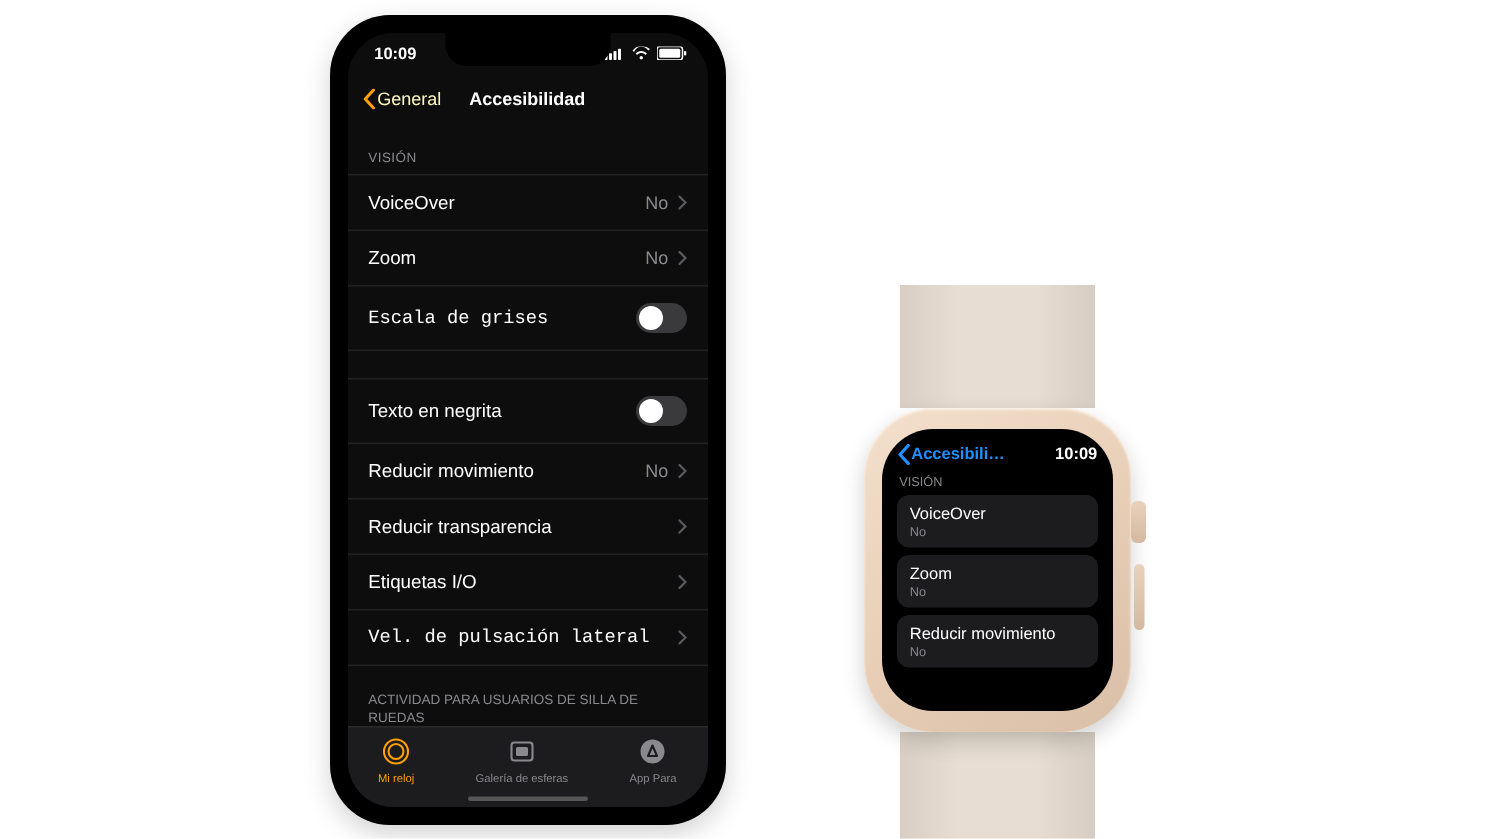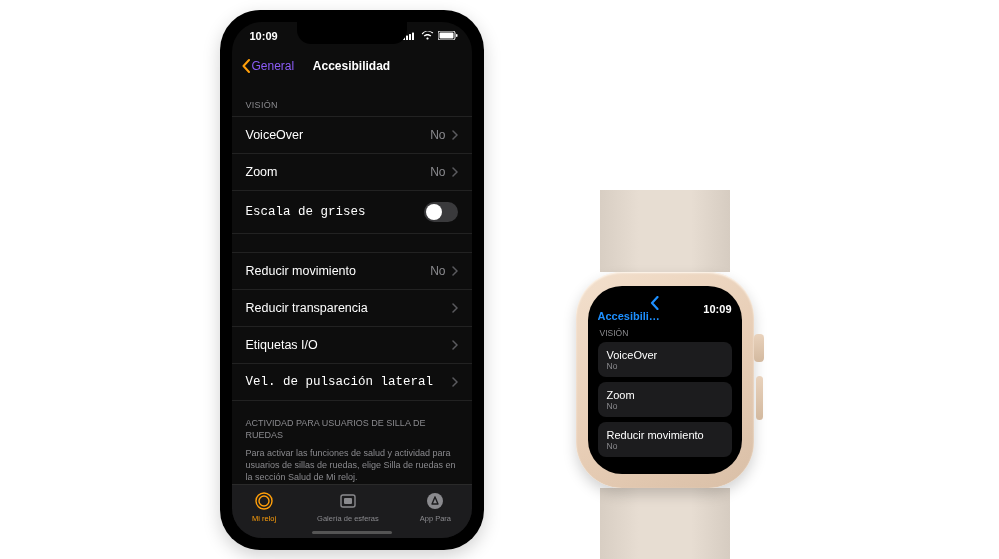--- a/index.html
+++ b/index.html
@@ -42,21 +42,21 @@
   }
   .statusbar {
     display:flex; justify-content:space-between; align-items:center;
     height:28px; padding:0 14px 0 18px; font-size:11px; font-weight:600;
   }
   .status-icons { display:flex; gap:4px; align-items:center; }
   .status-icons svg { display:block; }
   .navbar {
     display:flex; align-items:center; height:32px; padding:0 10px; position:relative;
   }
-  .navbar .back { display:flex; align-items:center; color:#8b5cf6; font-size:12px; }
+  .navbar .back { display:flex; align-items:center; color:#fef9c3; font-size:12px; }
   .navbar .back svg { margin-right:2px; }
   .navbar .title {
     position:absolute; left:50%; transform:translateX(-50%);
     font-size:12px; font-weight:600;
   }
   .section-header {
     padding:18px 14px 6px; color:#8a8a8e; font-size:9px; letter-spacing:.3px;
     text-transform:uppercase;
   }
   .row {
@@ -126,21 +126,21 @@
     position:absolute; right:-5px; top:104px;
     width:7px; height:44px; background:linear-gradient(#e9d2bc,#d3b99f);
     border-radius:4px;
   }
   .watch-screen {
     width:154px; height:188px; background:#000;
     border-radius:34px; overflow:hidden; color:#fff;
     font-size:11px; padding:10px 10px 8px;
   }
   .w-status { display:flex; justify-content:space-between; align-items:center; margin-bottom:6px; }
-  .w-back { display:flex; align-items:flex-end; color:#1e90ff; font-size:11px; font-weight:600; max-width:90px; overflow:hidden;flex-direction:column; }
+  .w-back { display:flex; align-items:center; color:#1e90ff; font-size:11px; font-weight:600; max-width:90px; overflow:hidden; }
   .w-back svg { flex:none; margin-right:1px; }
   .w-time { font-size:11px; font-weight:600; }
   .w-section { color:#8a8a8e; font-size:8.5px; text-transform:uppercase; margin:4px 2px 4px; }
   .w-row {
     background:#1c1c1e; border-radius:8px; padding:7px 9px 6px; margin-bottom:5px;
   }
   .w-row .t { font-size:11px; line-height:1.1; }
   .w-row .s { font-size:8.5px; color:#8a8a8e; }
 </style>
 </head>
@@ -211,20 +211,24 @@
               </svg>
           </span>
         </div>
         <div class="row">
           <span class="label">Escala de grises</span>
           <span class="toggle"></span>
         </div>
       </div>
 
       <div class="block">
+        <div class="row">
+          <span class="label">Texto en negrita</span>
+          <span class="toggle"></span>
+        </div>
         <div class="row">
           <span class="label">Reducir movimiento</span>
           <span class="value">
             <span>No</span>
             <svg class="chev" width="6" height="10" viewBox="0 0 6 10">
                 <path d="M1 1l4 4-4 4" stroke="#5a5a5e" stroke-width="1.5" fill="none" stroke-linecap="round"></path>
               </svg>
           </span>
         </div>
         <div class="row">

